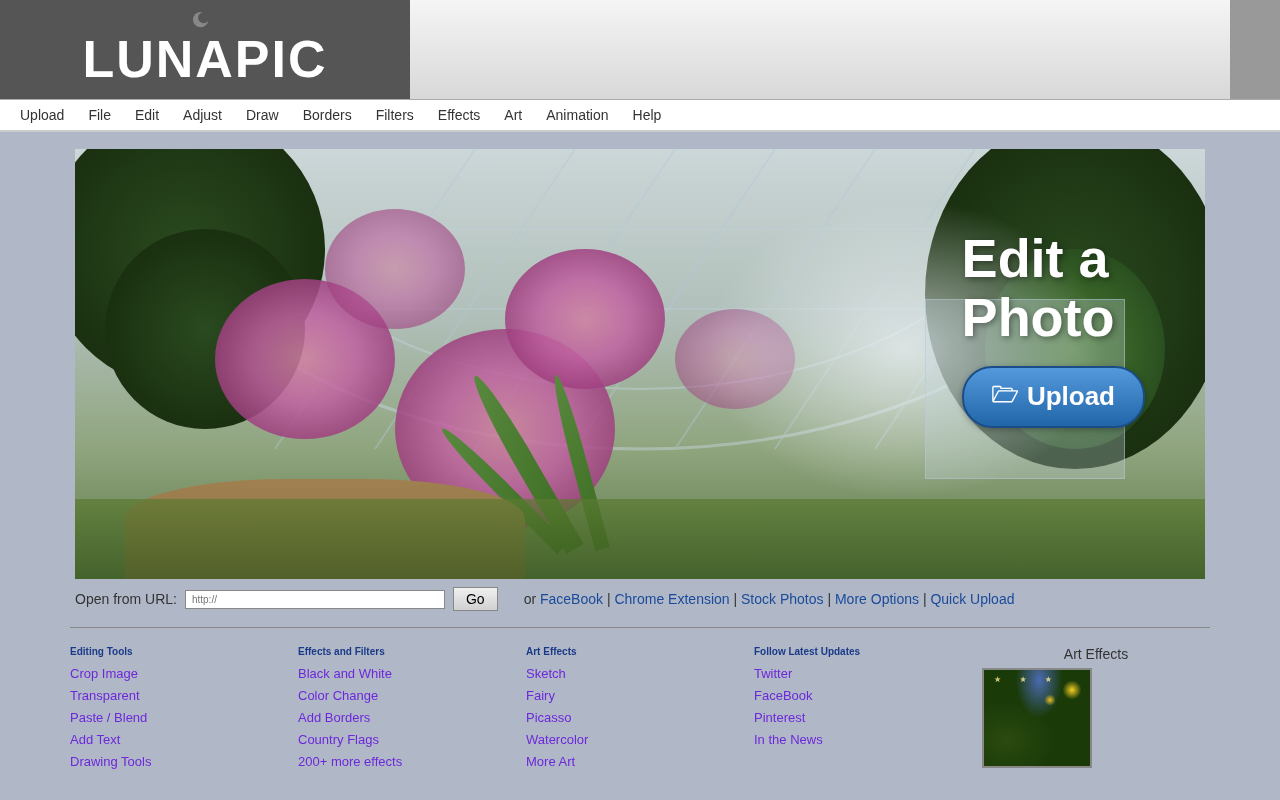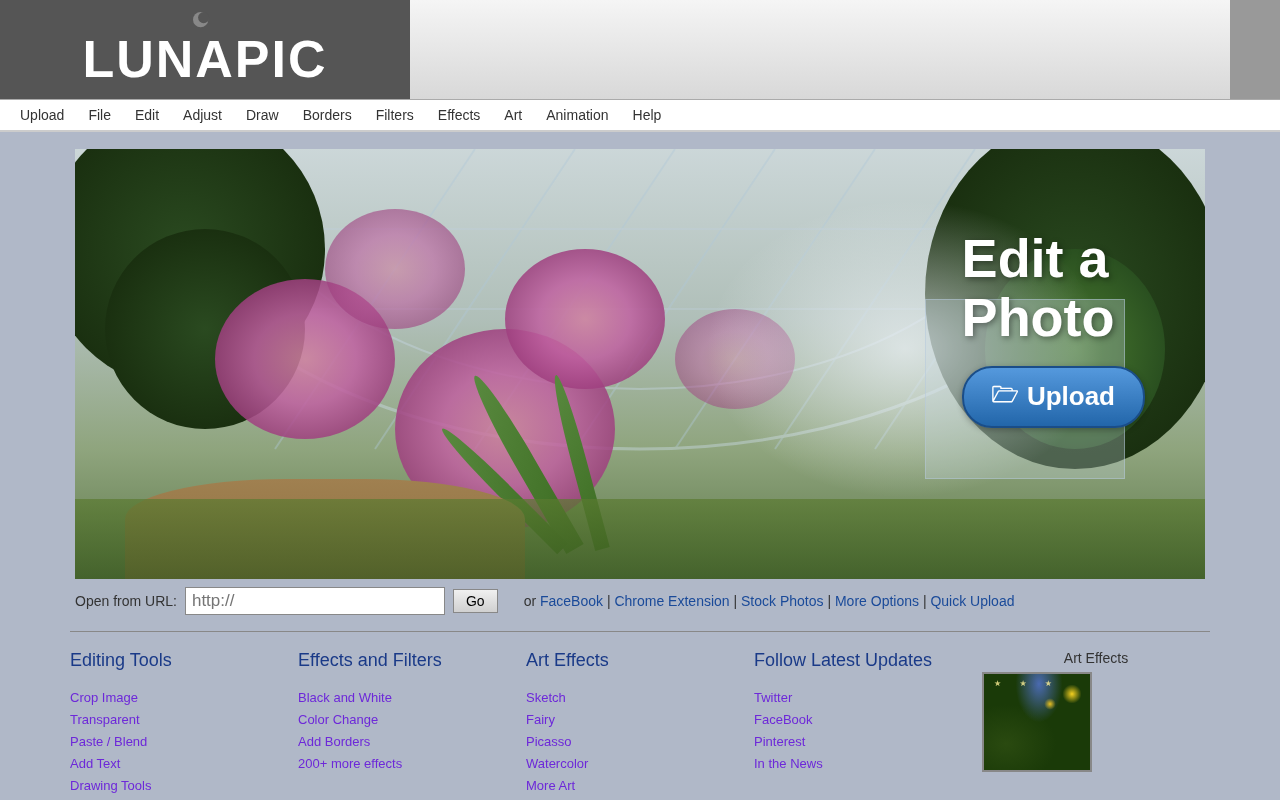--- a/index.html
+++ b/index.html
@@ -126,21 +126,21 @@
     }
     #url-label {
       font-size: 14px;
       color: #333;
       white-space: nowrap;
     }
     #url-input {
       width: 260px;
       padding: 3px 6px;
       border: 1px solid #888;
-      font-size: 17px;
+      font-size: 10px;
       background: white;
     }
     #go-btn {
       padding: 3px 12px;
       background: linear-gradient(to bottom, #f0f0f0, #d0d0d0);
       border: 1px solid #888;
       cursor: pointer;
       font-size: 14px;
     }
     #url-links {
@@ -166,24 +166,24 @@
       display: flex;
       padding: 10px 70px;
       gap: 0;
       background: #b0b8c8;
     }
     .footer-col {
       flex: 1;
       min-width: 150px;
     }
     .footer-col h4 {
-      font-size: 18px;
-      font-weight: normal;
+      font-size: 10px;
+      font-weight: bold;
       color: #1a3a88;
-      margin-bottom: 16px;
+      margin-bottom: 6px;
     }
     .footer-col a {
       display: block;
       font-size: 13px;
       color: #6d28d9;
       text-decoration: none;
       line-height: 1.7;
     }
 
     #art-effects-preview {
@@ -406,20 +406,21 @@
       <a href="#">Paste / Blend</a>
       <a href="#">Add Text</a>
       <a href="#">Drawing Tools</a>
     </div>
 
     <div class="footer-col">
       <h4>Effects and Filters</h4>
       <a href="#">Black and White</a>
       <a href="#">Color Change</a>
       <a href="#">Add Borders</a>
+      <a href="#">Country Flags</a>
       <a href="#">200+ more effects</a>
     </div>
 
     <div class="footer-col">
       <h4>Art Effects</h4>
       <a href="#">Sketch</a>
       <a href="#">Fairy</a>
       <a href="#">Picasso</a>
       <a href="#">Watercolor</a>
       <a href="#">More Art</a>

